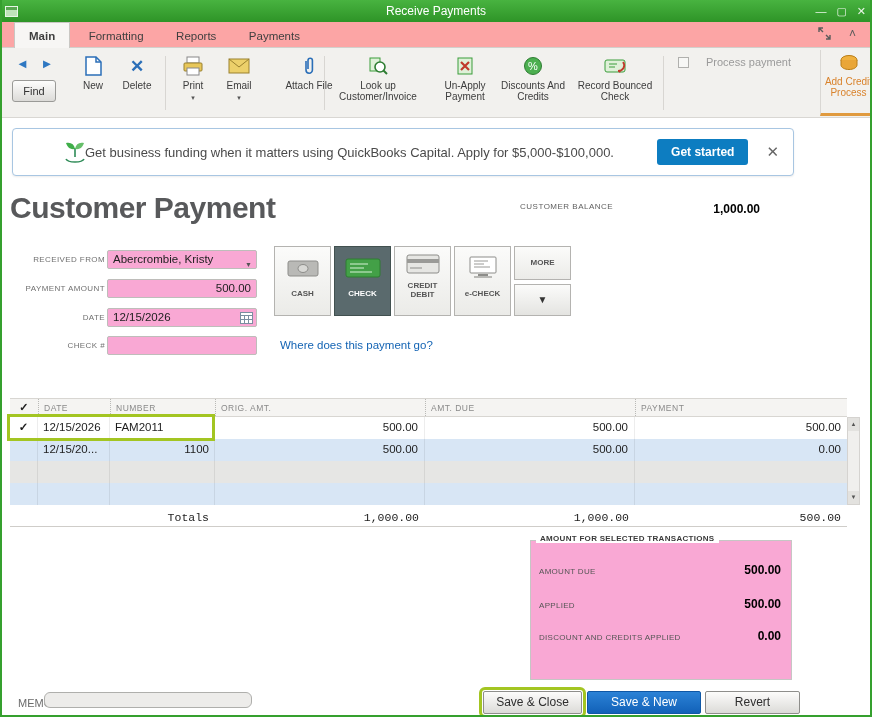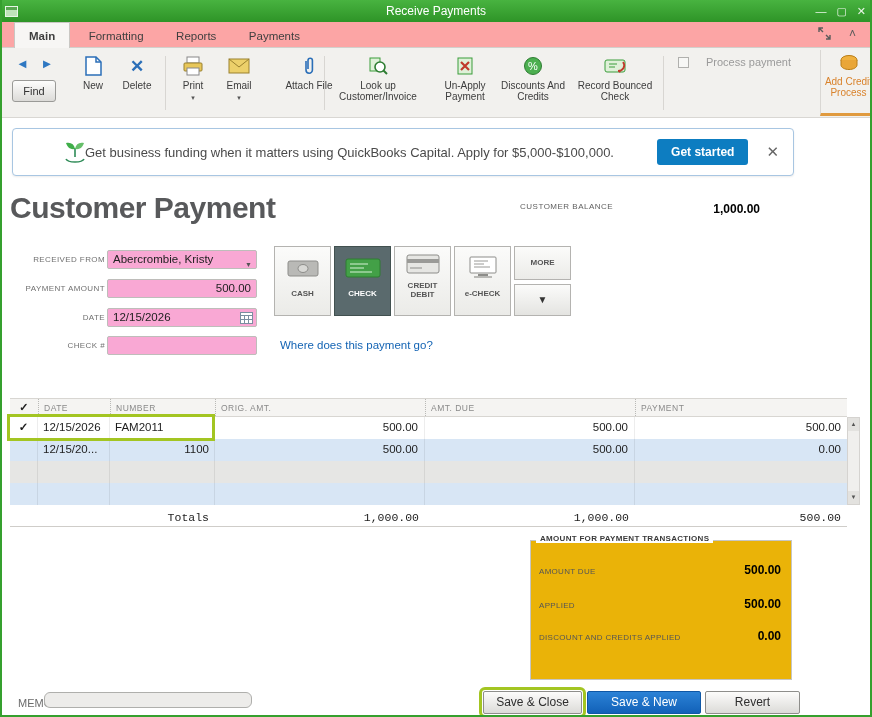--- a/index.html
+++ b/index.html
@@ -76,21 +76,21 @@
   .trow .c:last-child { border-right:none; }
   .num { text-align:right; padding-right:6px !important; }
   .cchk { text-align:center; padding:3px 0 0 0 !important; font-weight:bold; }
   .row-ann { position:absolute; left:5px; top:414px; width:208px; height:27px; border:3px solid #a3c522; z-index:5; }
   .scrollbar { position:absolute; left:845px; top:417px; width:13px; height:88px; background:#f0efed; border:1px solid #d5d3d0; }
   .scrollbar .sb { position:absolute; left:0; width:11px; height:13px; background:#e3e2df; text-align:center; font-size:6px; color:#555; line-height:13px; }
   .totals { position:absolute; left:8px; top:507px; width:837px; height:20px; border-bottom:1px solid #cfcdc9; display:flex;
     font-size:11.5px; color:#1d1d1d;font-family:Liberation Mono, monospace; }
   .totals .c { padding:4px 5px 0 5px; }
   
-  .summary { position:absolute; left:528px; top:540px; width:262px; height:140px; border:1px solid #c6c6c4; background:#eab308; }
+  .summary { position:absolute; left:528px; top:540px; width:262px; height:140px; border:1px solid #c6c6c4; background:#f9a8d4; }
   .sum-title { position:absolute; left:534px; top:534px; background:#fff; padding:0 4px; font-size:8px; font-weight:bold; color:#3a3a3a; letter-spacing:.3px; }
   .sum-row { display:flex; justify-content:space-between; align-items:flex-end; padding:12px 10px 0 8px; }
   .sum-label { font-size:8px; color:#555; letter-spacing:.3px; max-width:150px; line-height:10px; }
   .sum-value { font-size:12px; font-weight:bold; color:#000; }
   
   .memo-label { position:absolute; left:16px; top:697px; font-size:11px; color:#6b6b6b; }
   .memo-input { position:absolute; left:42px; top:692px; width:208px; height:16px; background:#edecea;
     border:1px solid #afafac; border-radius:6px; font-size:11px; padding:0 6px; font-family:"Liberation Sans",sans-serif; }
   .btn { position:absolute; top:691px; height:23px; font-size:12px; color:#2e2e2e;
     background:linear-gradient(#fcfcfb,#dcdbd8); border:1px solid #8e8e8b; border-radius:2px; text-align:center; line-height:21px; }
@@ -404,21 +404,21 @@
     </div>
     <div class="sum-row" style="padding-top:20px;">
       <span class="sum-label">APPLIED</span>
       <span class="sum-value">500.00</span>
     </div>
     <div class="sum-row" style="padding-top:18px;">
       <span class="sum-label">DISCOUNT AND CREDITS APPLIED</span>
       <span class="sum-value">0.00</span>
     </div>
   </div>
-  <div class="sum-title">AMOUNT FOR PAYMENT TRANSACTIONS</div>
+  <div class="sum-title">AMOUNT FOR SELECTED TRANSACTIONS</div>
 
   <div class="memo-label">MEMO</div>
   <input class="memo-input" style="">
 
   <button class="btn btn-annotated" style="left:481px;width:99px;">Save &amp; Close</button>
   <button class="btn btn-primary" style="left:585px;width:114px;">Save &amp; New</button>
   <button class="btn" style="left:703px;width:95px;">Revert</button>
 
 </div>
 

